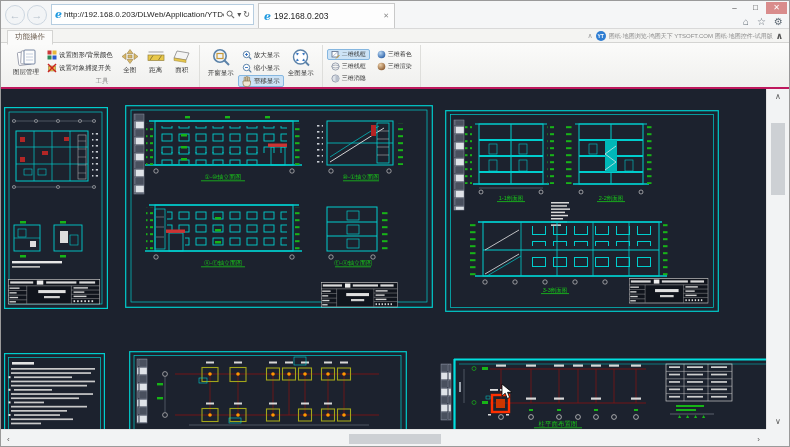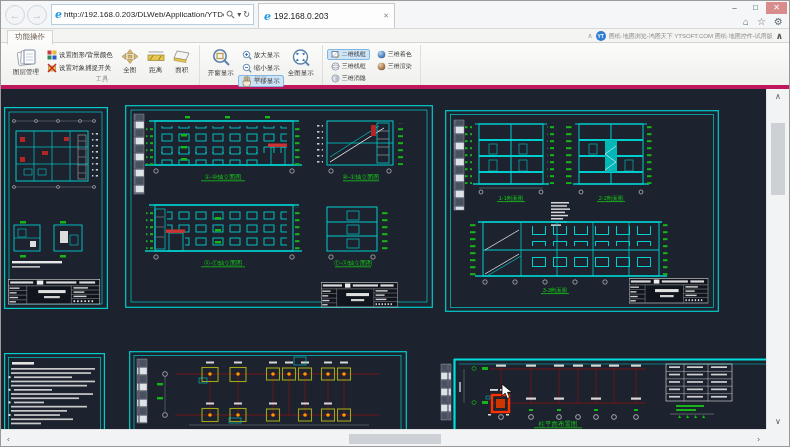--- a/index.html
+++ b/index.html
@@ -19,21 +19,21 @@
   .tab{position:absolute;left:257px;top:2px;width:137px;height:25px;background:#fdfdfd;border:1px solid #c9c9c9;border-bottom:none;
        display:flex;align-items:center;gap:3px;padding:0 5px;font-size:8.5px;color:#222;}
   .tab .close{margin-left:auto;color:#8a8a8a;font-size:7px;}
   .winctl{position:absolute;right:2px;top:1px;display:flex;}
   .winctl span{width:21px;height:12px;text-align:center;font-size:8px;line-height:12px;color:#333;}
   .winctl .close{background:#d98c8c;color:#fff;}
   .cmds{position:absolute;right:6px;top:14px;display:flex;gap:8px;font-size:10px;color:#5f6a74;line-height:13px;}
 
   
   .page{position:relative;height:419px;}
-  .ribbon{position:relative;height:60px;background:#f4f4f2;border-bottom:4px solid #be185d;}
+  .ribbon{position:relative;height:60px;background:#f4f4f2;border-bottom:2px solid #be185d;}
   .rtab{position:absolute;left:6px;top:1px;z-index:2;background:#fbfbfa;border:1px solid #d4d4d2;border-bottom-color:#fbfbfa;
         font-size:7.5px;color:#6b5d4f;padding:1px 7px 2px;}
   .rbody{position:absolute;left:0;right:0;top:13px;bottom:0;background:linear-gradient(#fbfbfa,#f0f0ee);
          border-top:1px solid #d4d4d2;display:flex;align-items:stretch;padding:2px 2px 0 4px;}
   .rgroup{position:relative;display:flex;align-items:flex-start;padding:1px 4px 10px;border-right:1px solid #dededb;}
   .rglabel{position:absolute;bottom:1px;left:0;right:0;text-align:center;font-size:6.5px;color:#8a8a8a;}
   .bigbtn{display:flex;flex-direction:column;align-items:center;gap:1px;width:34px;padding-top:2px;
           font-size:6.5px;color:#333;text-align:center;line-height:1.1;}
   .bigbtn.sm{width:26px;}
   .ministack{display:flex;flex-direction:column;gap:1px;padding-top:3px;}

